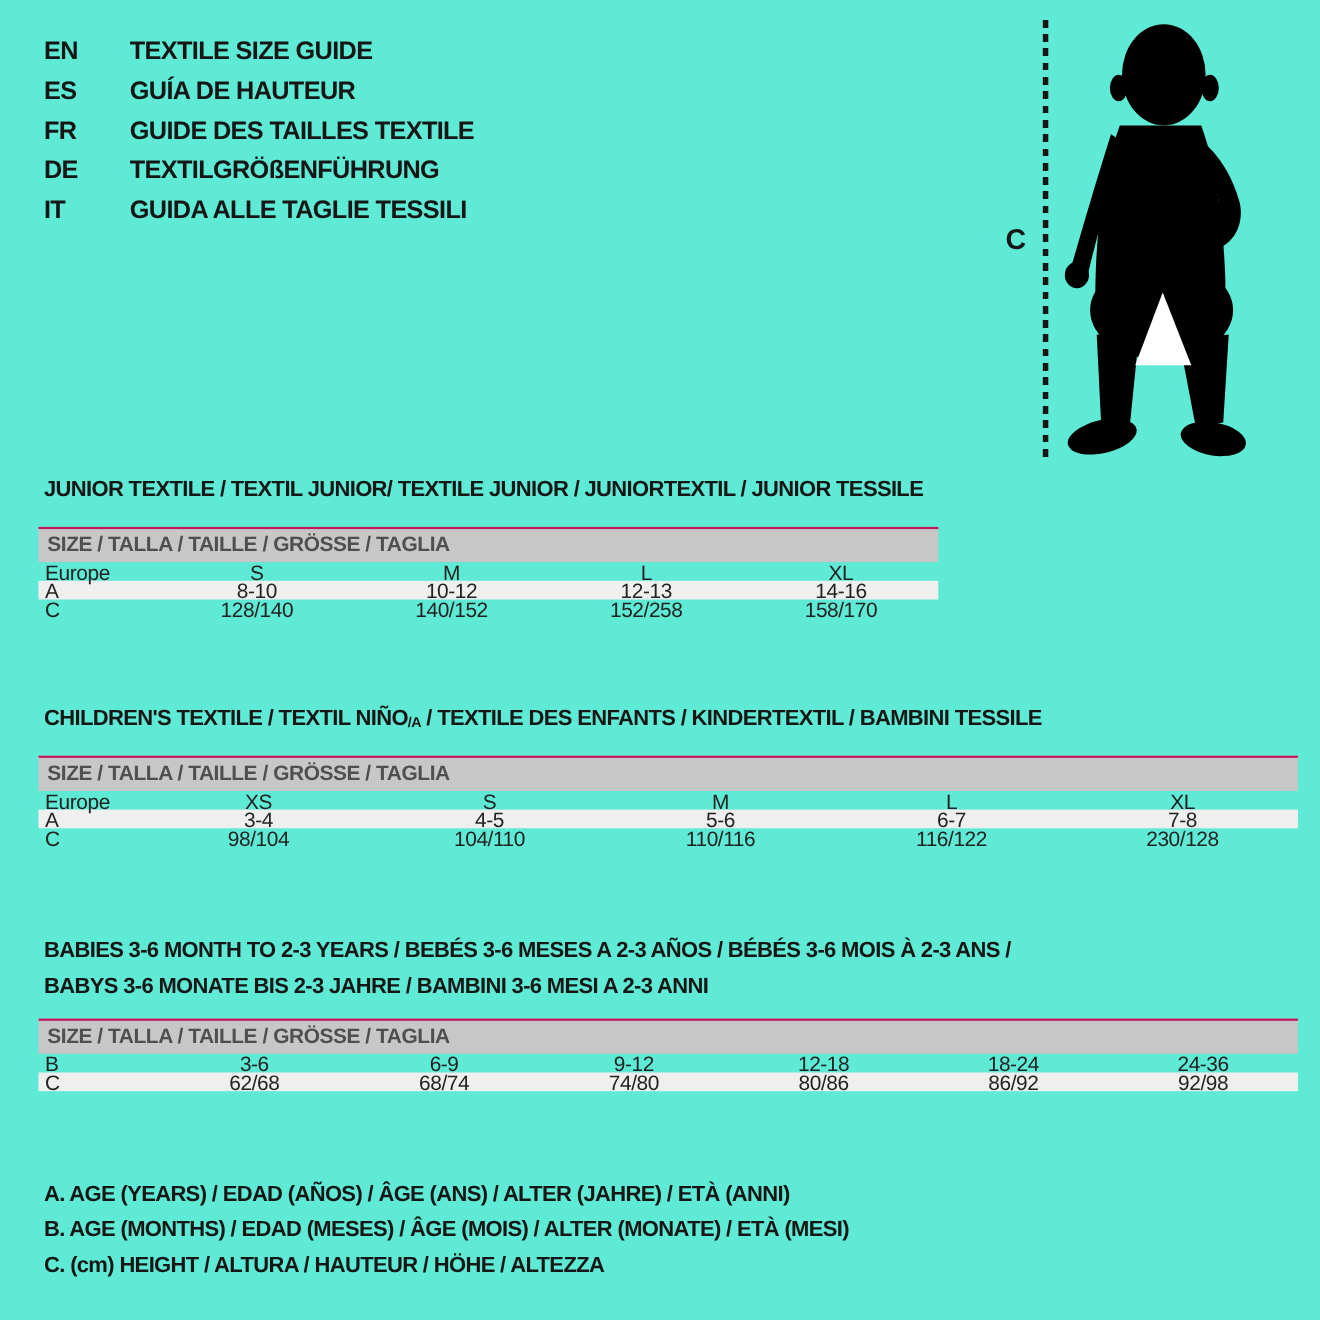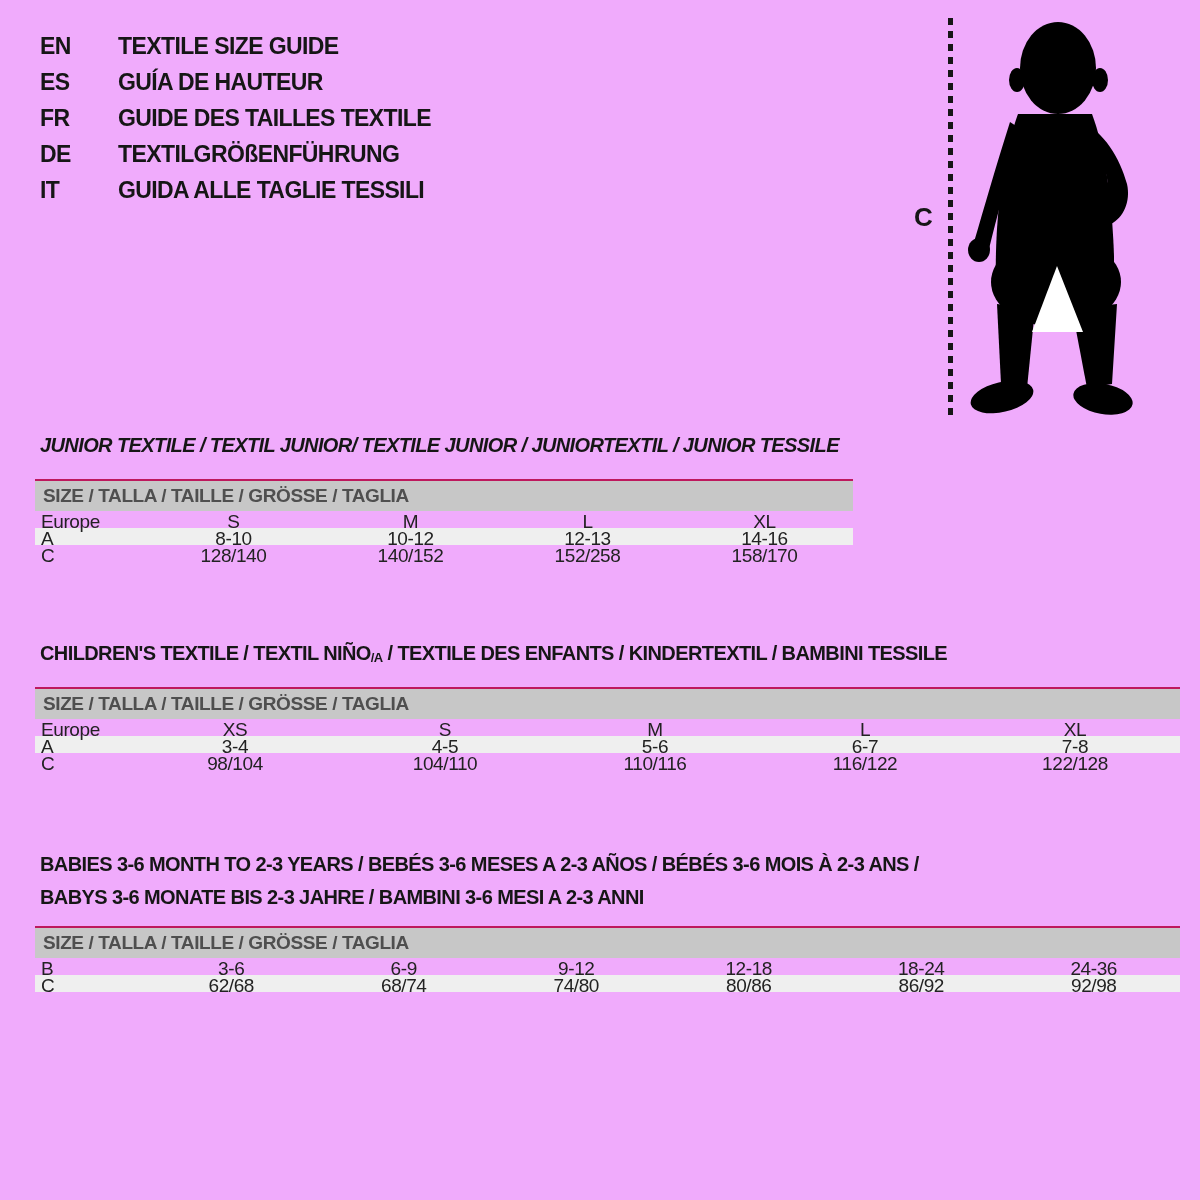--- a/index.html
+++ b/index.html
@@ -1,21 +1,21 @@
 <!DOCTYPE html>
 <html><head>
 <meta charset="utf-8">
 <style>
   * { margin: 0; padding: 0; box-sizing: border-box; }
   html, body { background: #ffffff; }
   .page {
     position: relative;
     width: 1200px;
     height: 1200px;
-    background: #f0abfc;
+    background: #5eead4;
     font-family: "Liberation Sans", "DejaVu Sans", sans-serif;
     color: #1e1e1e;
     overflow: hidden;
   }
 
   
   .lang-block { position: absolute; left: 40px; top: 28px; }
   .lang-row { display: flex; height: 36px; align-items: center; }
   .lang-code, .lang-title {
     font-size: 23px; font-weight: 700; letter-spacing: -0.6px; color: #161616;
@@ -127,21 +127,21 @@
         <path d="M112 293 L157 288 L152 368 L127 372 Z"></path>
 
         <ellipse cx="42" cy="381" rx="32" ry="15" transform="rotate(-13 42 381)"></ellipse>
         <ellipse cx="143" cy="383" rx="30" ry="15" transform="rotate(10 143 383)"></ellipse>
       </g>
 
       <path d="M72 316 L97 250 L123 316 Z" fill="#ffffff"></path>
     </svg>
   </div>
 
-  <div class="section-heading" style="top:434px;font-style:italic;">JUNIOR TEXTILE / TEXTIL JUNIOR/ TEXTILE JUNIOR / JUNIORTEXTIL / JUNIOR TESSILE</div>
+  <div class="section-heading" style="top:434px;">JUNIOR TEXTILE / TEXTIL JUNIOR/ TEXTILE JUNIOR / JUNIORTEXTIL / JUNIOR TESSILE</div>
   <div class="size-table w-narrow" style="top:479px;">
     <div class="table-header">SIZE / TALLA / TAILLE / GRÖSSE / TAGLIA</div>
     <div class="t-row cols-4">
       <div class="t-label">Europe</div>
       <div class="t-cell">S</div>
       <div class="t-cell">M</div>
       <div class="t-cell">L</div>
       <div class="t-cell">XL</div>
     </div>
     <div class="t-row cols-4 row-light">
@@ -178,21 +178,21 @@
       <div class="t-cell">5-6</div>
       <div class="t-cell">6-7</div>
       <div class="t-cell">7-8</div>
     </div>
     <div class="t-row cols-5">
       <div class="t-label">C</div>
       <div class="t-cell">98/104</div>
       <div class="t-cell">104/110</div>
       <div class="t-cell">110/116</div>
       <div class="t-cell">116/122</div>
-      <div class="t-cell">122/128</div>
+      <div class="t-cell">230/128</div>
     </div>
   </div>
 
   <div class="section-heading heading-2line" style="top:848px;">
     <div>BABIES 3-6 MONTH TO 2-3 YEARS / BEBÉS 3-6 MESES A 2-3 AÑOS / BÉBÉS 3-6 MOIS À 2-3 ANS /</div>
     <div>BABYS 3-6 MONATE BIS 2-3 JAHRE / BAMBINI 3-6 MESI A 2-3 ANNI</div>
   </div>
   <div class="size-table w-wide" style="top:926px;">
     <div class="table-header">SIZE / TALLA / TAILLE / GRÖSSE / TAGLIA</div>
     <div class="t-row cols-6">
@@ -208,14 +208,19 @@
       <div class="t-label">C</div>
       <div class="t-cell">62/68</div>
       <div class="t-cell">68/74</div>
       <div class="t-cell">74/80</div>
       <div class="t-cell">80/86</div>
       <div class="t-cell">86/92</div>
       <div class="t-cell">92/98</div>
     </div>
   </div>
 
+  <div class="legend">
+    <div class="legend-line">A. AGE (YEARS) / EDAD (AÑOS) / ÂGE (ANS) / ALTER (JAHRE) / ETÀ (ANNI)</div>
+    <div class="legend-line">B. AGE (MONTHS) / EDAD (MESES) / ÂGE (MOIS) / ALTER (MONATE) / ETÀ (MESI)</div>
+    <div class="legend-line">C. (cm) HEIGHT / ALTURA / HAUTEUR / HÖHE / ALTEZZA</div>
+  </div>
 
 </div>
 
 </body></html>

